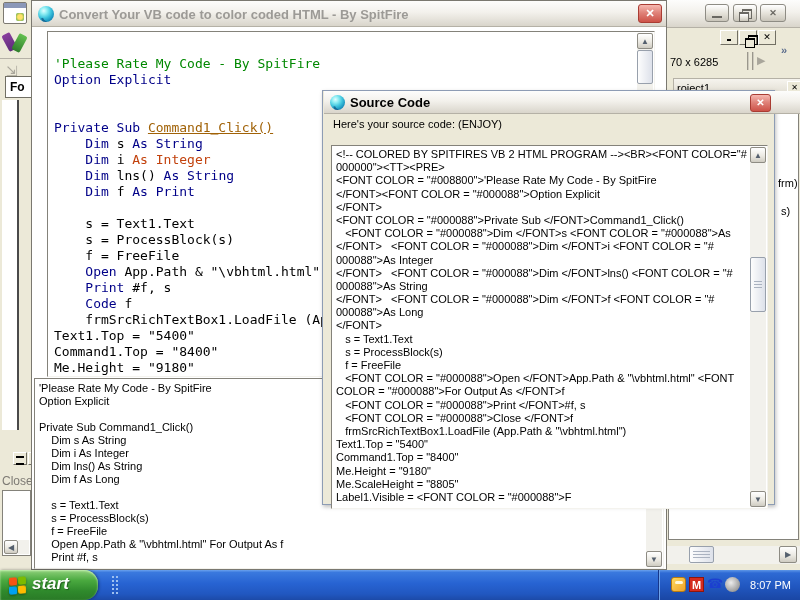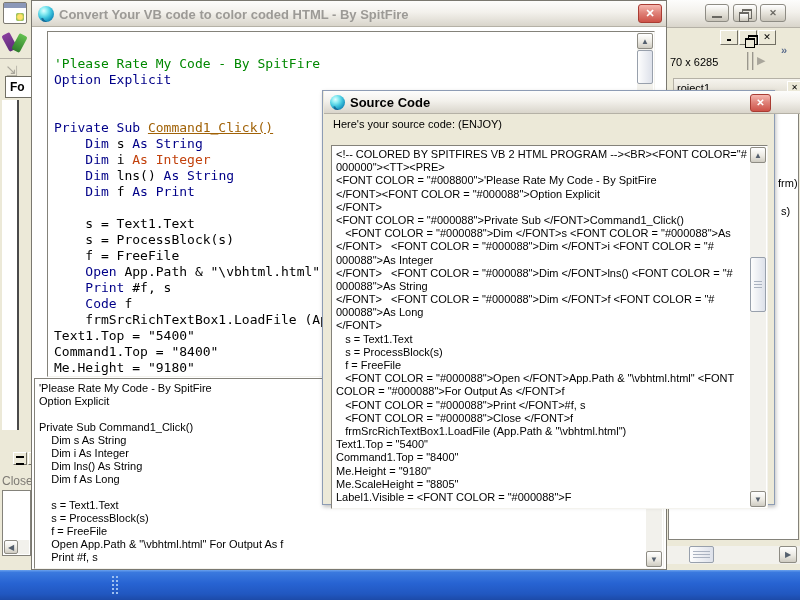--- a/index.html
+++ b/index.html
@@ -302,15 +302,33 @@
       </div>
     <div class="sb-track" id="src-scroll">
       <div class="sb-btn" id="src-up">▲</div>
       <div class="sb-thumb grip" id="src-thumb"></div>
       <div class="sb-btn" id="src-down">▼</div>
     </div>
   </div>
 </div>
 
 <div class="abs" id="taskbar">
-
+  <div id="start-button">
+    <span id="start-logo">
+      <span class="p1"></span>
+        <span class="p2"></span>
+        <span class="p3"></span>
+        <span class="p4"></span>
+    </span>
+    <span id="start-label">start</span>
+  </div>
+
+  <div id="tray">
+    <div id="tray-icons">
+        <span class="tray-icon messenger-icon"></span>
+        <span class="tray-icon antivirus-icon"></span>
+        <span class="tray-icon dialup-icon"></span>
+        <span class="tray-icon volume-icon"></span>
+      </div>
+    <span id="tray-clock">8:07 PM</span>
+  </div>
 </div>
 <div class="abs" id="ql-sep"></div>
 
 </body></html>

